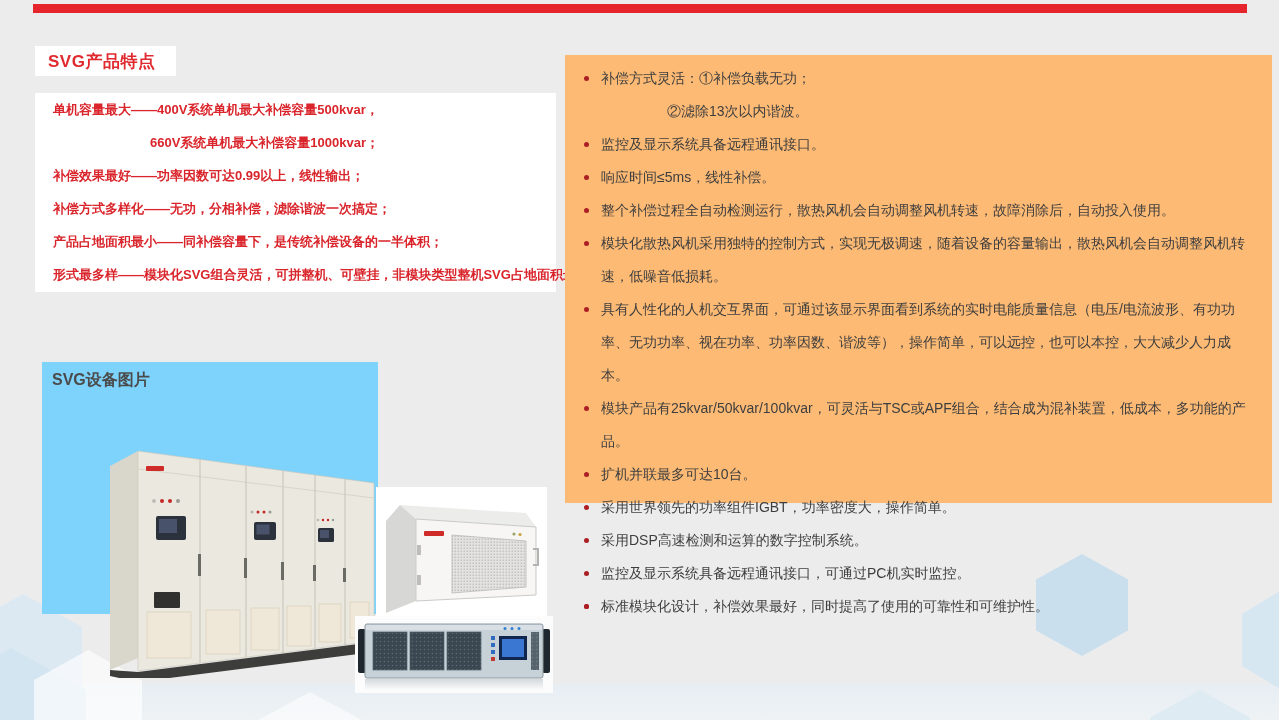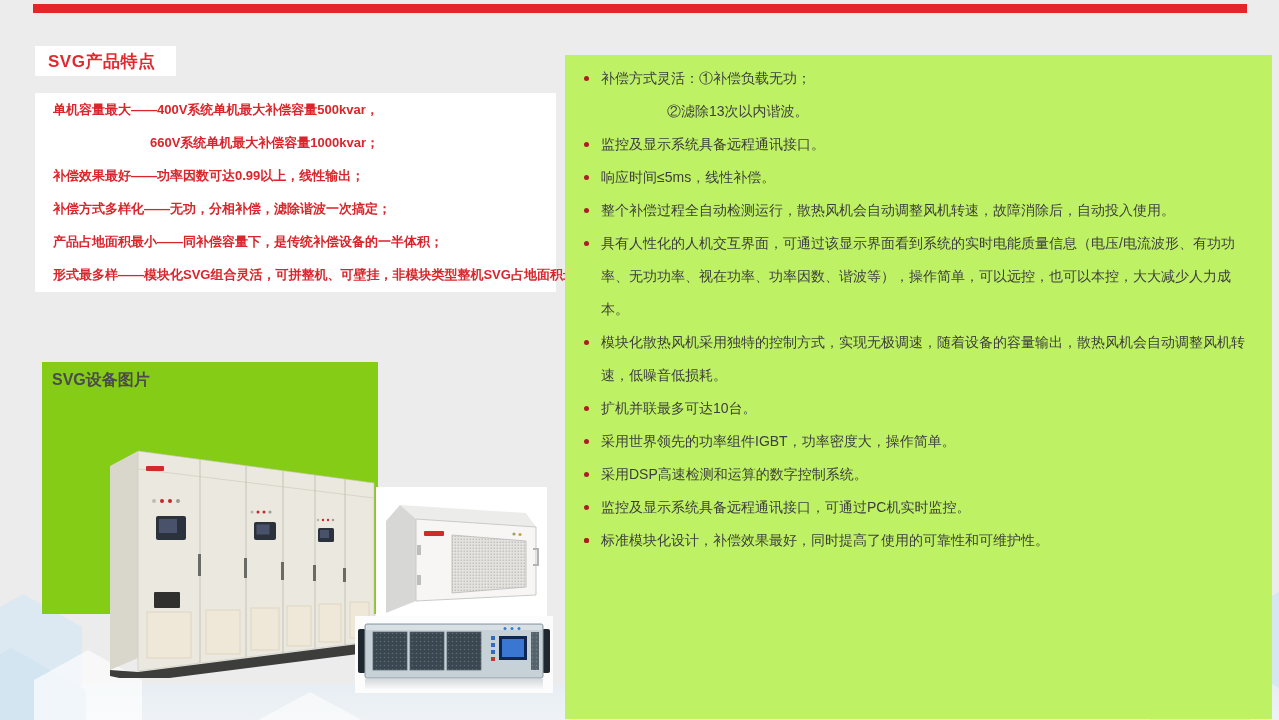--- a/index.html
+++ b/index.html
@@ -23,27 +23,27 @@
   
   .title-box{position:absolute;left:35px;top:46px;width:141px;height:30px;background:#fff;z-index:2;
              display:flex;align-items:center;padding-left:13px;box-sizing:border-box;}
   .title-box span{font-size:17px;font-weight:bold;color:#e02a30;letter-spacing:.5px;}
   
   .features-box{position:absolute;left:35px;top:93px;width:521px;height:199px;background:#fff;z-index:2;
                 padding:0 0 0 18px;box-sizing:border-box;}
   .fline{font-size:13px;font-weight:bold;color:#d9252b;line-height:33px;white-space:nowrap;}
   .fline.indent{padding-left:97px;}
   
-  .equip-box{position:absolute;left:42px;top:362px;width:336px;height:252px;background:#84cc16;z-index:2;}
+  .equip-box{position:absolute;left:42px;top:362px;width:336px;height:252px;background:#7dd3fc;z-index:2;}
   .equip-label{position:absolute;left:10px;top:8px;font-size:16px;font-weight:bold;color:#4b4b4b;}
   .cab-svg{position:absolute;left:84px;top:424px;z-index:3;}
   .module-box{position:absolute;left:376px;top:487px;width:171px;height:131px;background:#fff;z-index:3;}
   .rack-box{position:absolute;left:355px;top:616px;width:198px;height:77px;background:#fcfcfc;z-index:3;}
   
-  .right-panel{position:absolute;left:565px;top:55px;width:707px;height:664px;background:#bef264;z-index:2;
+  .right-panel{position:absolute;left:565px;top:55px;width:707px;height:448px;background:#fdba74;z-index:2;
                box-sizing:border-box;padding:7px 14px 0 10px;}
   .right-panel ul{list-style:none;margin:0;padding:0;}
   .right-panel li{position:relative;padding-left:26px;font-size:14px;color:#3e3e3e;line-height:33px;}
   .dot{position:absolute;left:9px;top:14px;width:5px;height:5px;background:#ab1f24;border-radius:50%;}
   .sub{padding-left:66px;}
 </style>
 </head>
 <body>
 
 <div class="stage">
@@ -176,22 +176,23 @@
   <div class="right-panel">
     <ul>
       <li>
         <span class="dot"></span>
         <span>补偿方式灵活：①补偿负载无功；</span>
         <div class="sub">②滤除13次以内谐波。</div>
       </li>
       <li><span class="dot"></span><span>监控及显示系统具备远程通讯接口。</span></li>
       <li><span class="dot"></span><span>响应时间≤5ms，线性补偿。</span></li>
       <li><span class="dot"></span><span>整个补偿过程全自动检测运行，散热风机会自动调整风机转速，故障消除后，自动投入使用。</span></li>
+      <li><span class="dot"></span><span>模块化散热风机采用独特的控制方式，实现无极调速，随着设备的容量输出，散热风机会自动调整风机转速，低噪音低损耗。</span></li>
       <li><span class="dot"></span><span>具有人性化的人机交互界面，可通过该显示界面看到系统的实时电能质量信息（电压/电流波形、有功功率、无功功率、视在功率、功率因数、谐波等），操作简单，可以远控，也可以本控，大大减少人力成本。</span></li>
-      <li><span class="dot"></span><span>模块化散热风机采用独特的控制方式，实现无极调速，随着设备的容量输出，散热风机会自动调整风机转速，低噪音低损耗。</span></li>
+      <li><span class="dot"></span><span>模块产品有25kvar/50kvar/100kvar，可灵活与TSC或APF组合，结合成为混补装置，低成本，多功能的产品。</span></li>
       <li><span class="dot"></span><span>扩机并联最多可达10台。</span></li>
       <li><span class="dot"></span><span>采用世界领先的功率组件IGBT，功率密度大，操作简单。</span></li>
       <li><span class="dot"></span><span>采用DSP高速检测和运算的数字控制系统。</span></li>
       <li><span class="dot"></span><span>监控及显示系统具备远程通讯接口，可通过PC机实时监控。</span></li>
       <li><span class="dot"></span></li>
       <li><span class="dot"></span><span>标准模块化设计，补偿效果最好，同时提高了使用的可靠性和可维护性。</span></li>
     </ul>
   </div>
 
 </div>

